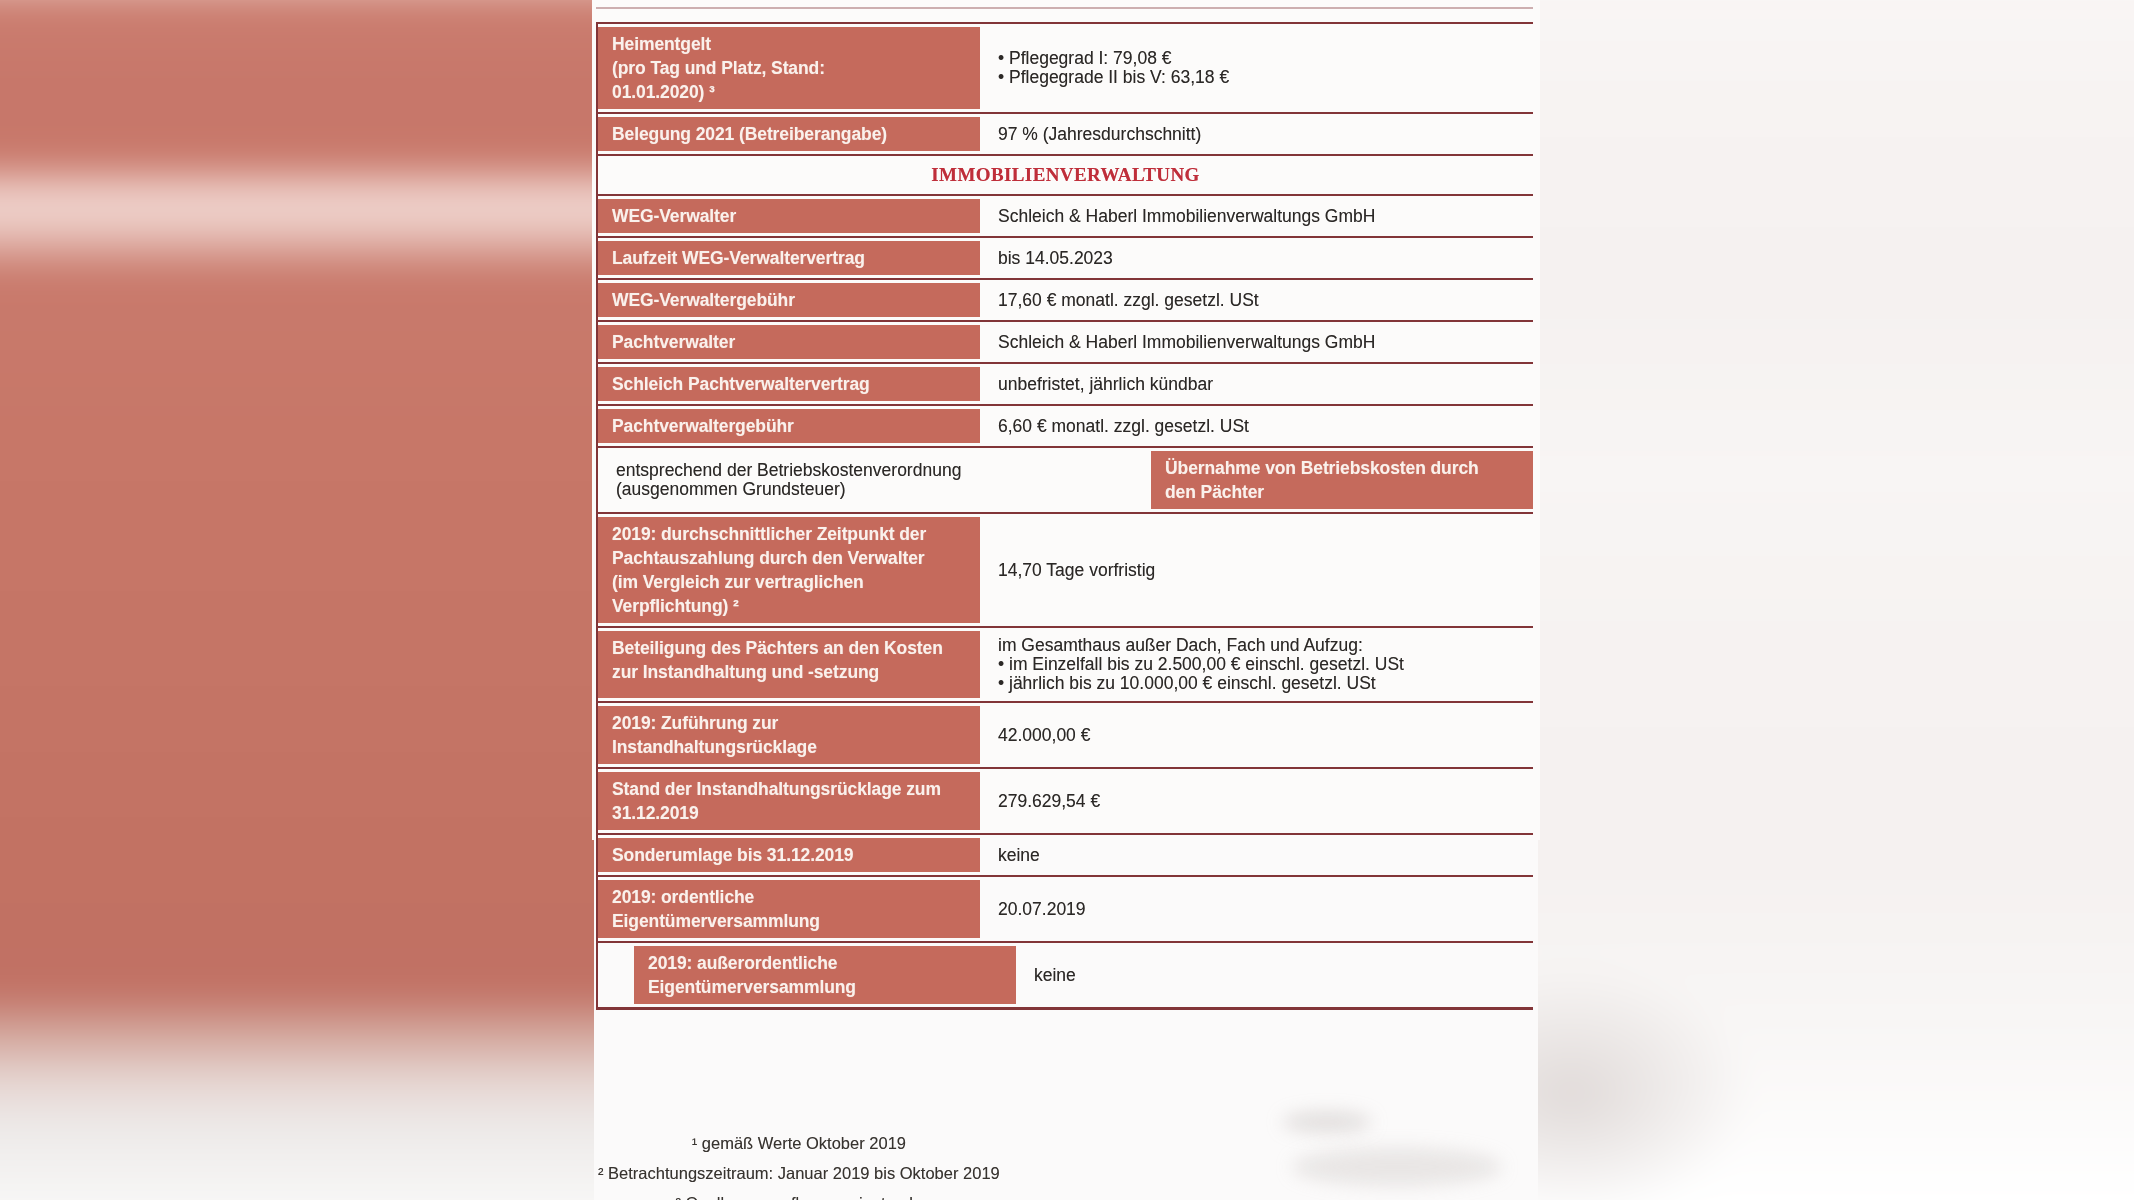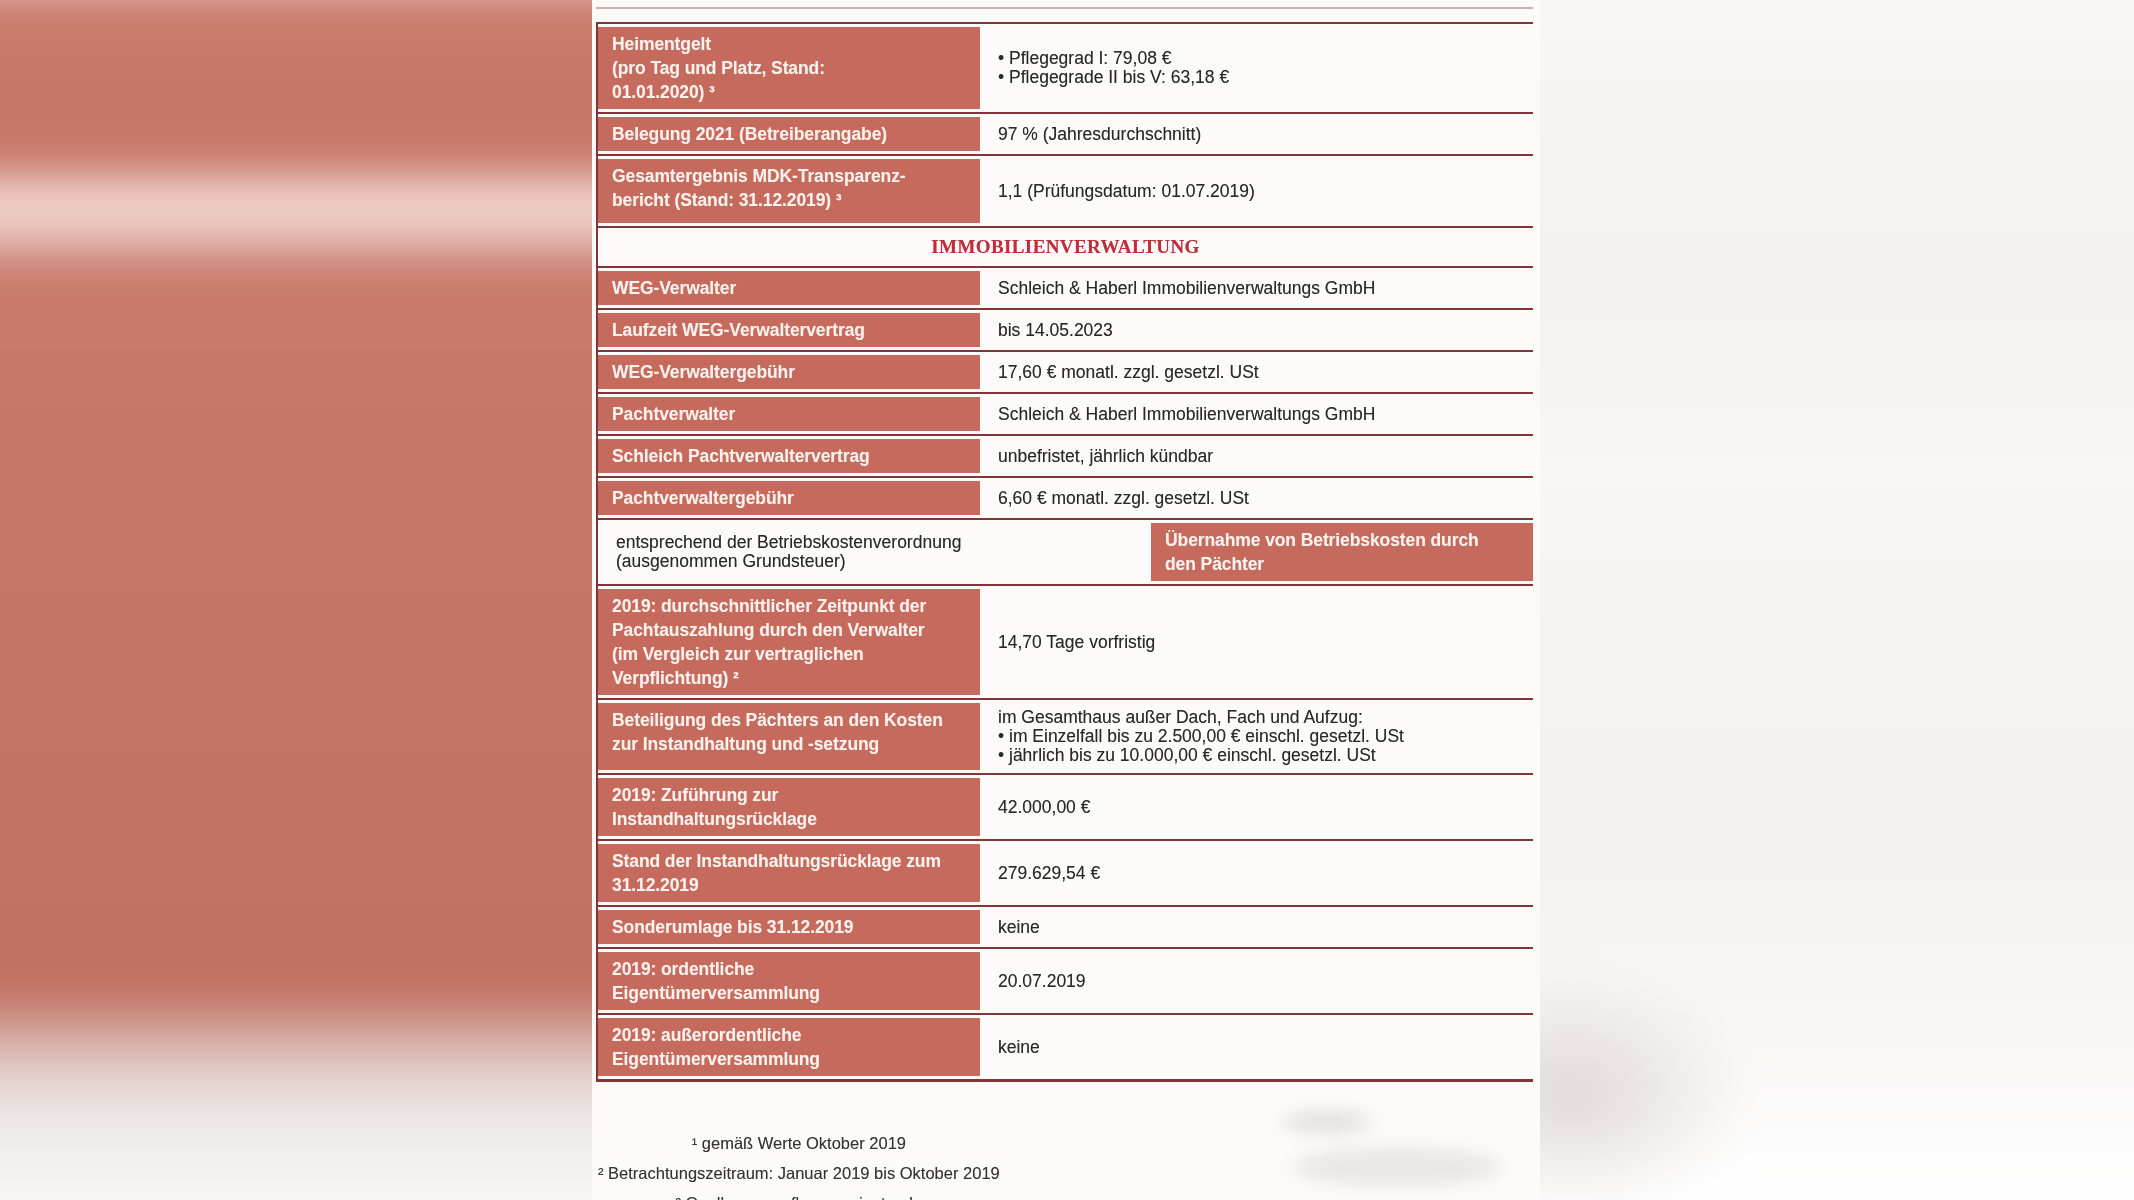--- a/index.html
+++ b/index.html
@@ -28,30 +28,30 @@
   }
   .bg-fill.right {
     background:
       radial-gradient(260px 180px at 12% 88%, rgba(215,207,205,0.75), rgba(215,207,205,0) 70%),
       linear-gradient(to bottom,
         #faf7f6 0%, #f7f3f2 12%, #f5f1f0 26%, #f8f5f4 40%,
         #f6f2f1 55%, #f5f1f0 70%, #f8f6f5 82%, #ffffff 96%);
   }
 
   
-  .page { position: absolute; left: 592px; top: 0; width: 948px; height: 1200px; background: #fcfbfa; }
+  .page { position: absolute; left: 592px; top: 0; width: 948px; height: 840px; background: #fcfbfa; }
   .partial-line { position: absolute; left: 4px; top: 7px; width: 937px; height: 2px; background: rgba(130,53,56,0.38); }
 
   .doc-table {
     position: absolute; left: 4px; top: 22px; width: 937px;
     border-top: 2px solid var(--line);
     border-left: 2px solid var(--line);
   }
   .row { display: flex; border-bottom: 2px solid var(--line); padding: 3px 0; background: transparent; }
-  .row:last-child { border-bottom-width: 3px; }
+  .row:last-child { border-bottom-width: 3px; padding-left: 36px; }
   .cell { white-space: pre-line; }
   .cell.label {
     width: 382px; flex: 0 0 382px;
     background: var(--row-fill);
     color: var(--label-text);
     font-weight: bold;
     font-size: 17.5px; line-height: 24px; letter-spacing: -0.1px;
     padding: 5px 8px 5px 14px;
     text-shadow: 0 0 1px rgba(255,244,240,0.35);
   }
@@ -98,25 +98,20 @@
     <div class="row" data-row="0">
           <div class="cell label">Heimentgelt
 (pro Tag und Platz, Stand:
 01.01.2020) ³</div>
           <div class="cell value">• Pflegegrad I: 79,08 €
 • Pflegegrade II bis V: 63,18 €</div>
         </div>
         <div class="row" data-row="1">
           <div class="cell label">Belegung 2021 (Betreiberangabe)</div>
           <div class="cell value">97 % (Jahresdurchschnitt)</div>
-        </div>
-        <div class="row" data-row="2">
-          <div class="cell label">Gesamtergebnis MDK-Transparenz-
-bericht (Stand: 31.12.2019) ³</div>
-          <div class="cell value">1,1 (Prüfungsdatum: 01.07.2019)</div>
         </div>
         <div class="row section" data-row="3">
           <div class="section-title">IMMOBILIENVERWALTUNG</div>
         </div>
         <div class="row" data-row="4">
           <div class="cell label">WEG-Verwalter</div>
           <div class="cell value">Schleich &amp; Haberl Immobilienverwaltungs GmbH</div>
         </div>
         <div class="row" data-row="5">
           <div class="cell label">Laufzeit WEG-Verwaltervertrag</div>

